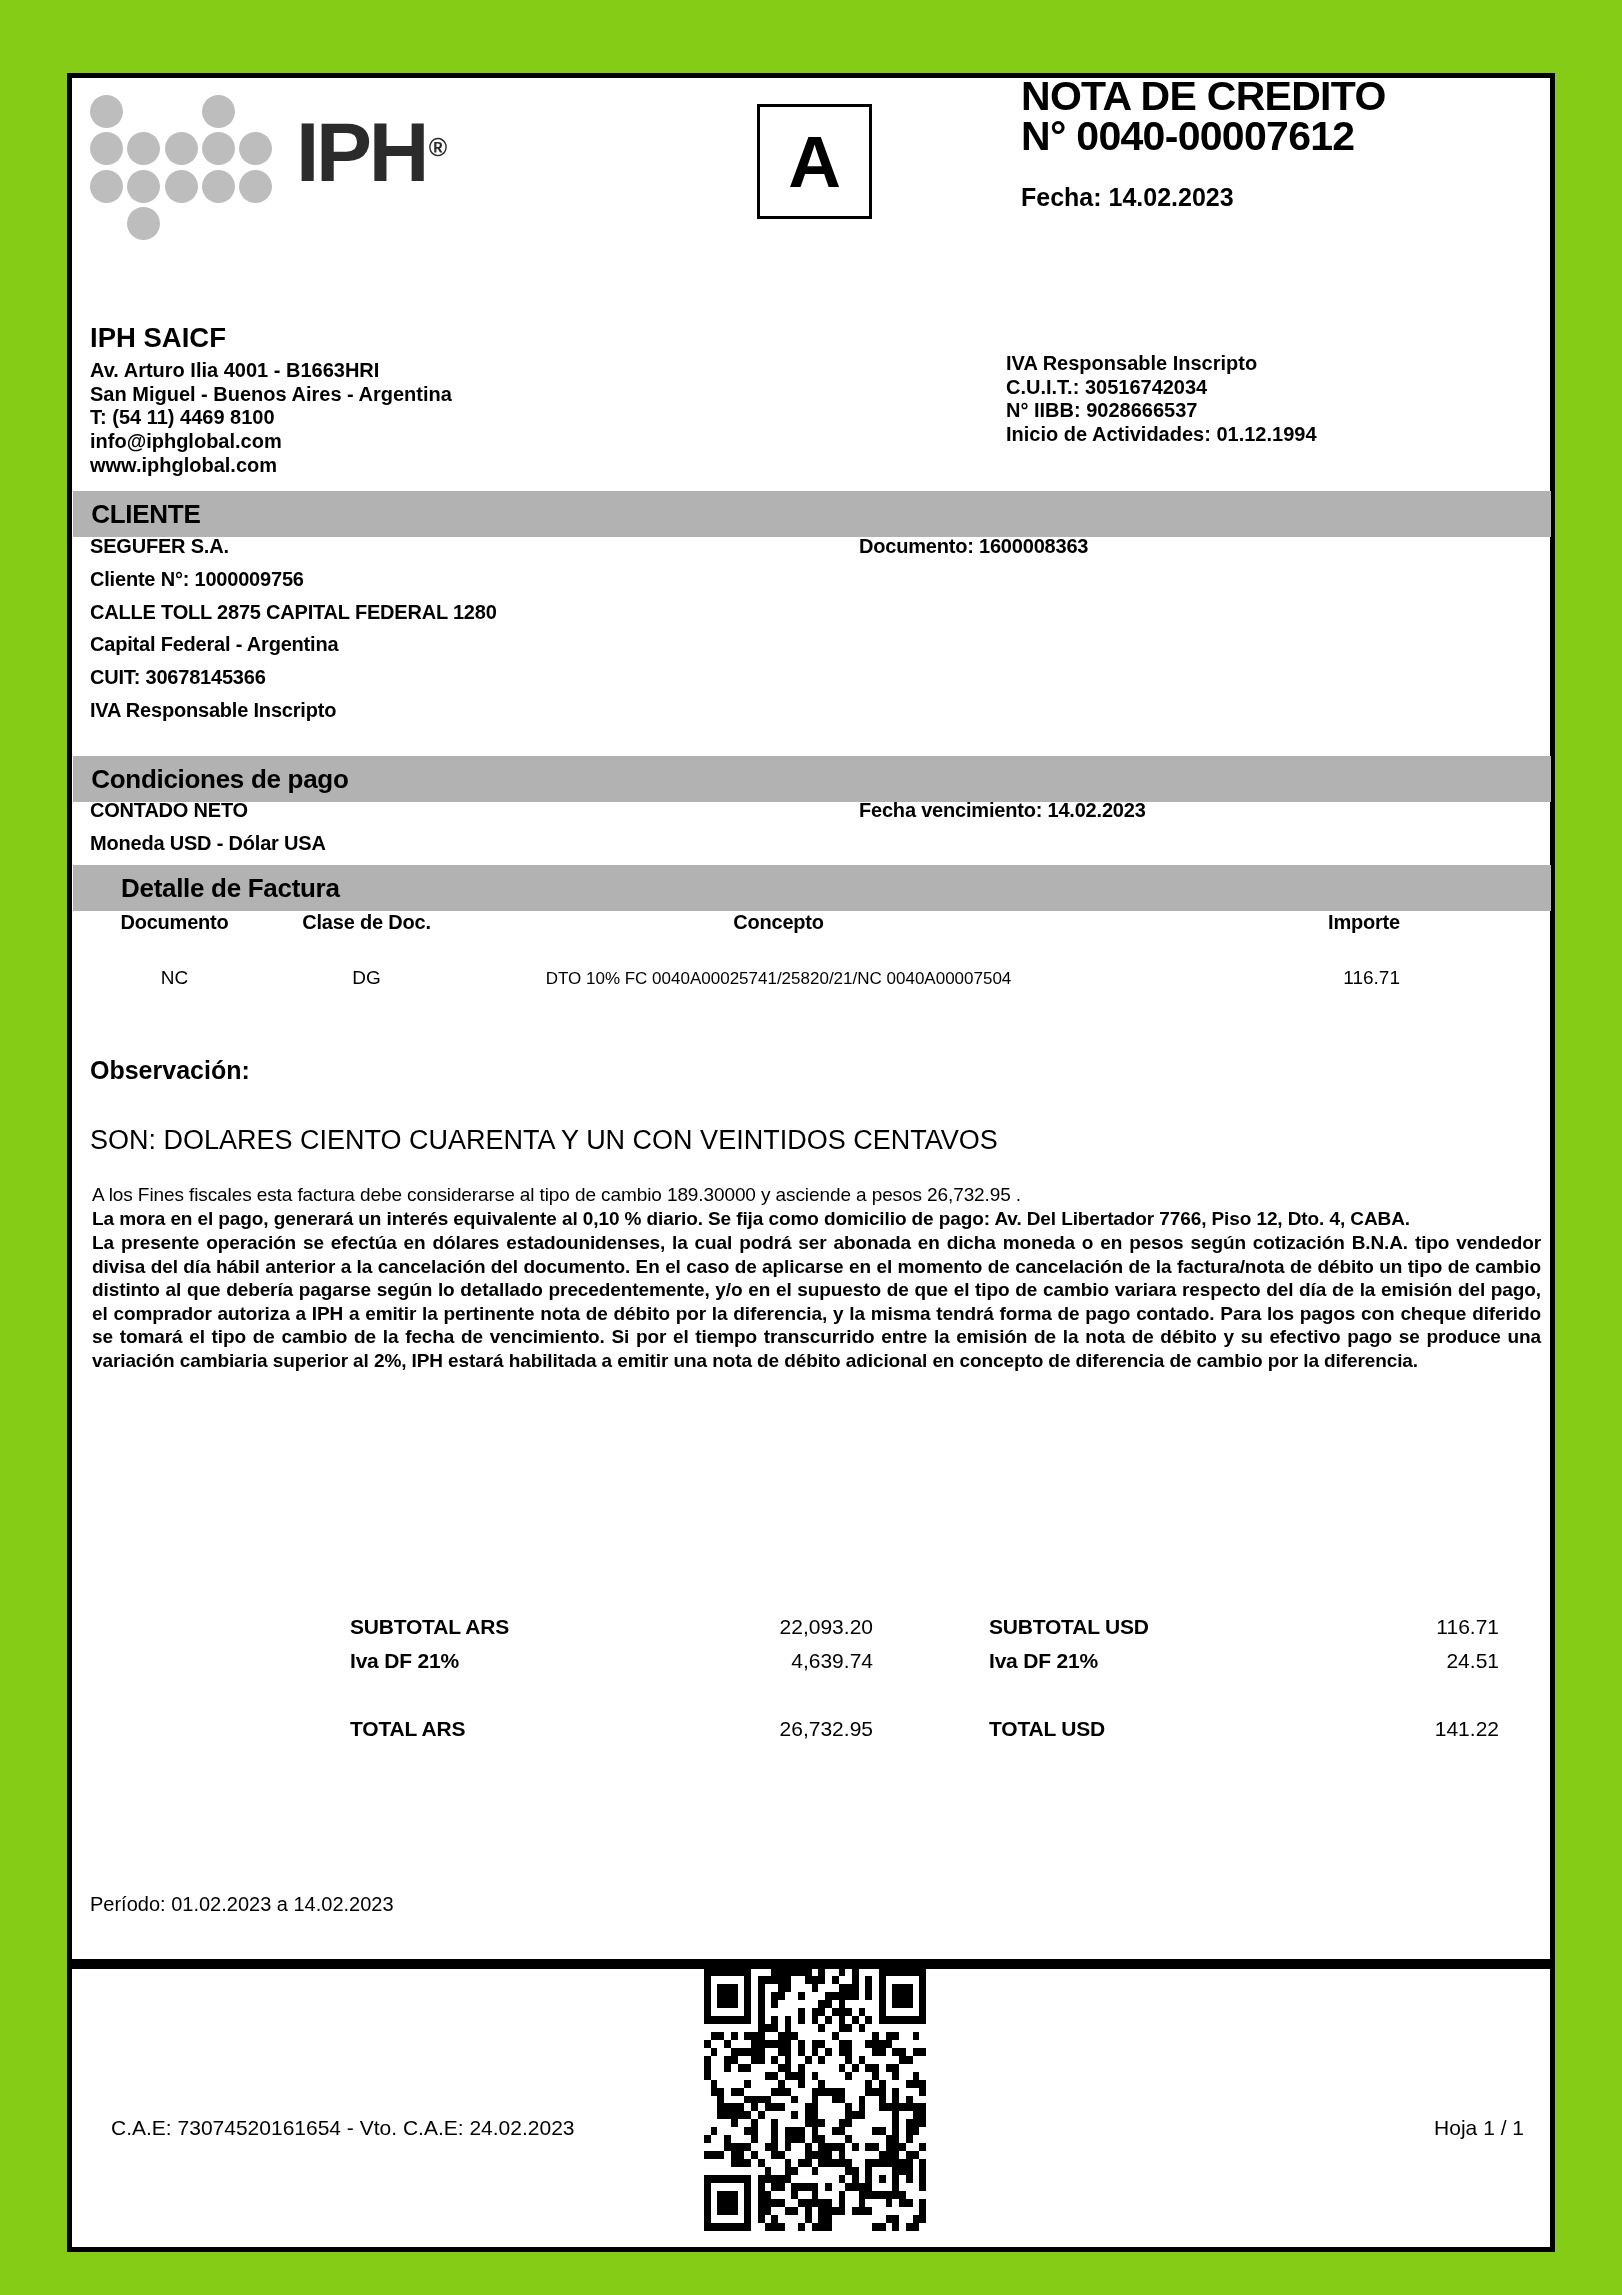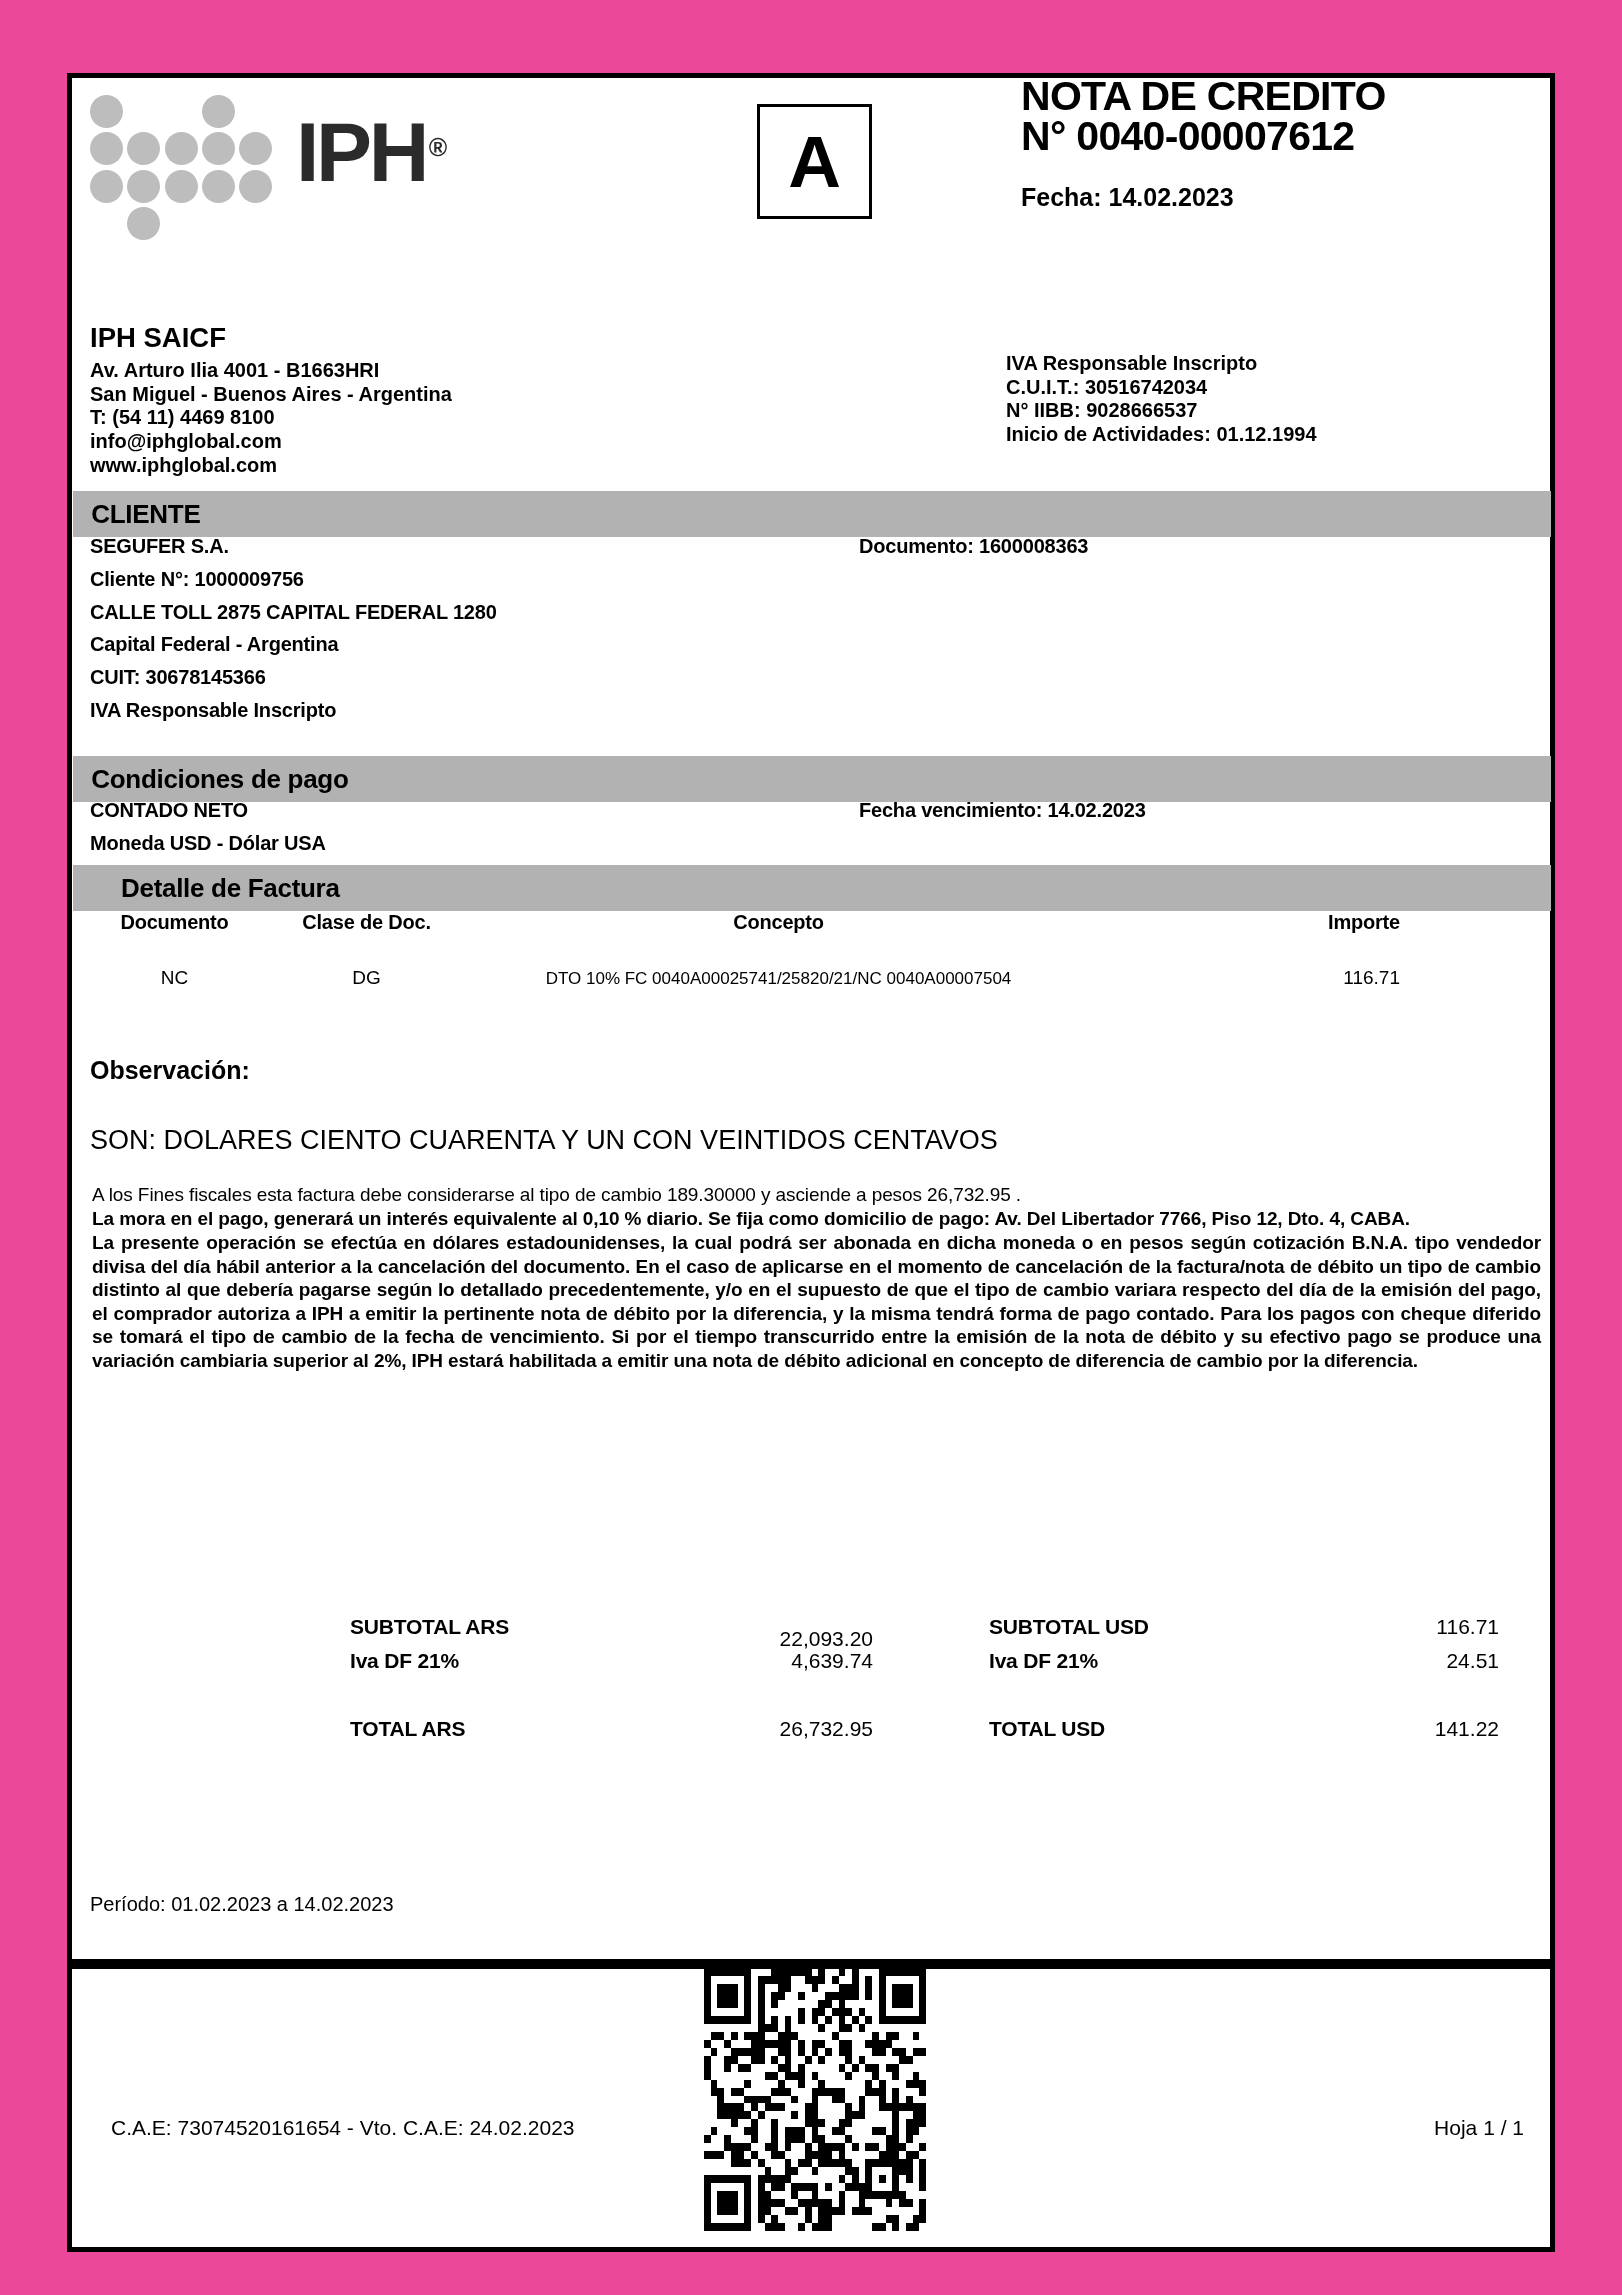--- a/index.html
+++ b/index.html
@@ -1,17 +1,17 @@
 <!DOCTYPE html>
 <html style="font-size:10.5px"><head>
 <meta charset="utf-8">
 <style>
   html,body{margin:0;padding:0;background:#fff;}
   .page{
-    position:relative; width:1622px; height:2295px; background:#ec4899;
+    position:relative; width:1622px; height:2295px; background:#84cc16;
     font-family:"Liberation Sans", sans-serif; color:#000; overflow:hidden;
   }
   .box{position:absolute; border:5.2px solid #000; box-sizing:border-box; background:#fff;}
 
   
   .logo-dots{position:absolute; left:90px; top:95px; width:196px; height:157px;}
   .logo-dot{position:absolute; width:33px; height:33px; border-radius:50%; background:#bdbdbd;}
   .logo-text{position:absolute; left:296px; top:110px; font-size:84px; font-weight:bold; color:#2b2b2b; letter-spacing:-3.3px; line-height:1;}
   .logo-reg{font-size:25px; vertical-align:25px; letter-spacing:0; margin-left:2.6px;}
   .letter-box{position:absolute; left:757px; top:104px; width:115px; height:115px; border:3.3px solid #000; box-sizing:border-box; display:flex; align-items:center; justify-content:center; font-size:73px; font-weight:bold;}
@@ -132,21 +132,21 @@
   <div class="td" style="left:1138px; top:967px; width:262px; text-align:right;">116.71</div>
 
   <div class="obs-label">Observación:</div>
   <div class="son-line">SON: DOLARES CIENTO CUARENTA Y UN CON VEINTIDOS CENTAVOS</div>
 
   <div class="fp" style="top:1183px;">A los Fines fiscales esta factura debe considerarse al tipo de cambio 189.30000  y asciende a pesos 26,732.95 .</div>
   <div class="fp fp-bold" style="top:1207px;">La mora en el pago, generará un interés equivalente al 0,10 % diario. Se fija como domicilio de pago: Av. Del Libertador 7766, Piso 12, Dto. 4, CABA.</div>
   <div class="fp fp-bold" style="top:1231px;">La presente operación se efectúa en dólares estadounidenses, la cual podrá ser abonada en dicha moneda o en pesos según cotización B.N.A. tipo vendedor divisa del día hábil anterior a la cancelación del documento. En el caso de aplicarse en el momento de cancelación de la factura/nota de débito un tipo de cambio distinto al que debería pagarse según lo detallado precedentemente, y/o en el supuesto de que el tipo de cambio variara respecto del día de la emisión del pago, el comprador autoriza a IPH a emitir la pertinente nota de débito por la diferencia, y la misma tendrá forma de pago contado. Para los pagos con cheque diferido se tomará el tipo de cambio de la fecha de vencimiento. Si por el tiempo transcurrido entre la emisión de la nota de débito y su efectivo pago se produce una variación cambiaria superior al 2%, IPH estará habilitada a emitir una nota de débito adicional en concepto de diferencia de cambio por la diferencia.</div>
 
   <div class="tot-label" style="left:350px;  top:1615px;">SUBTOTAL ARS</div>
-  <div class="tot-val" style="left:644px;  top:1615px;margin-top:12px;">22,093.20</div>
+  <div class="tot-val" style="left:644px;  top:1615px;">22,093.20</div>
   <div class="tot-label" style="left:989px; top:1615px;">SUBTOTAL USD</div>
   <div class="tot-val" style="left:1270px; top:1615px;">116.71</div>
 
   <div class="tot-label" style="left:350px;  top:1649px;">Iva DF 21%</div>
   <div class="tot-val" style="left:644px;  top:1649px;">4,639.74</div>
   <div class="tot-label" style="left:989px; top:1649px;">Iva DF 21%</div>
   <div class="tot-val" style="left:1270px; top:1649px;">24.51</div>
 
   <div class="tot-label" style="left:350px;  top:1717px;">TOTAL ARS</div>
   <div class="tot-val" style="left:644px;  top:1717px;">26,732.95</div>

